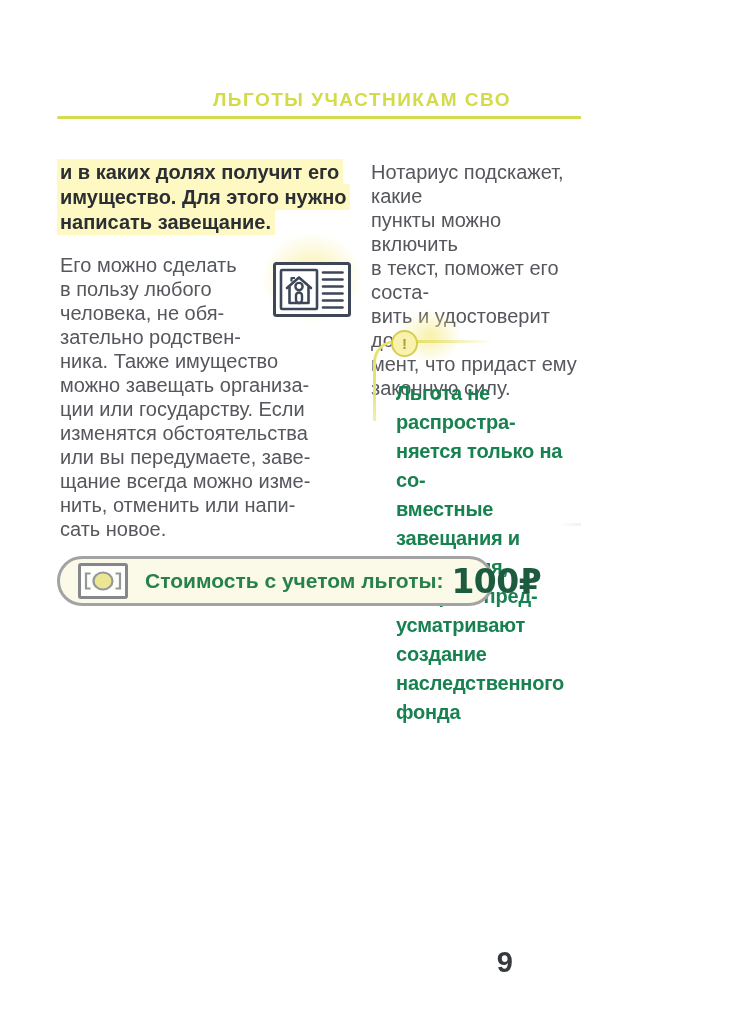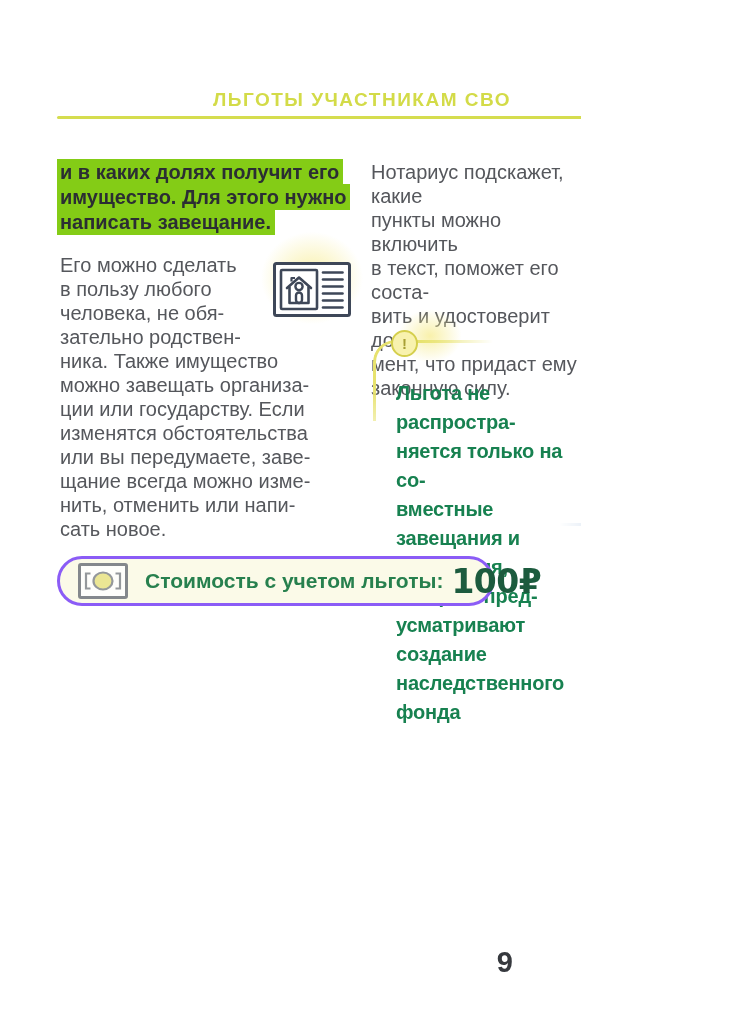--- a/index.html
+++ b/index.html
@@ -17,21 +17,21 @@
     position:absolute; left:57px; top:116px; width:603px; height:3px;
     background:#d5dd4f; border-radius:2px;
   }
   
   .intro {
     position:absolute; left:57px; top:160px; margin:0;
     font-size:20px; font-weight:bold; line-height:25px; color:#2b2e33;
   }
   .pre { white-space:pre-line; }
   .hl {
-    background:#84cc16; padding:2px 4px 2px 3px;
+    background:#fef9c3; padding:2px 4px 2px 3px;
     -webkit-box-decoration-break:clone; box-decoration-break:clone;
   }
   .left-body {
     position:absolute; left:60px; top:253px; width:312px;
     font-size:20px; line-height:24px; color:#55575c;
   }
   .doc-icon-wrap {
     float:right; width:78px; height:55px; margin:9px 21px 8px 10px;
     position:relative;
   }
@@ -73,21 +73,21 @@
   .arc-blue {
     position:absolute; left:560px; top:448px; width:111px; height:75px;
     border-right:3px solid #c9d9ec; border-bottom:3px solid #c9d9ec;
     border-bottom-right-radius:32px;
     -webkit-mask-image:radial-gradient(circle 140px at 100% 100%, #000 38%, transparent 82%);
             mask-image:radial-gradient(circle 140px at 100% 100%, #000 38%, transparent 82%);
   }
   
   .pill {
     position:absolute; left:57px; top:556px; width:437px; height:50px;
-    box-sizing:border-box; border:3px solid #8b5cf6; border-radius:27px;
+    box-sizing:border-box; border:3px solid #a3a3a3; border-radius:27px;
     background:#fbfae8; display:flex; align-items:center; padding-left:18px;
   }
   .pill svg { display:block; flex:0 0 auto; }
   .pill-label {
     margin-left:17px; font-size:21px; font-weight:bold; color:#27804e;
     white-space:nowrap;
   }
   .pill-value {
     margin-left:8px; font-size:33px; font-weight:bold; color:#1c5b3e;
     font-family:"DejaVu Sans", sans-serif; letter-spacing:-0.5px;

